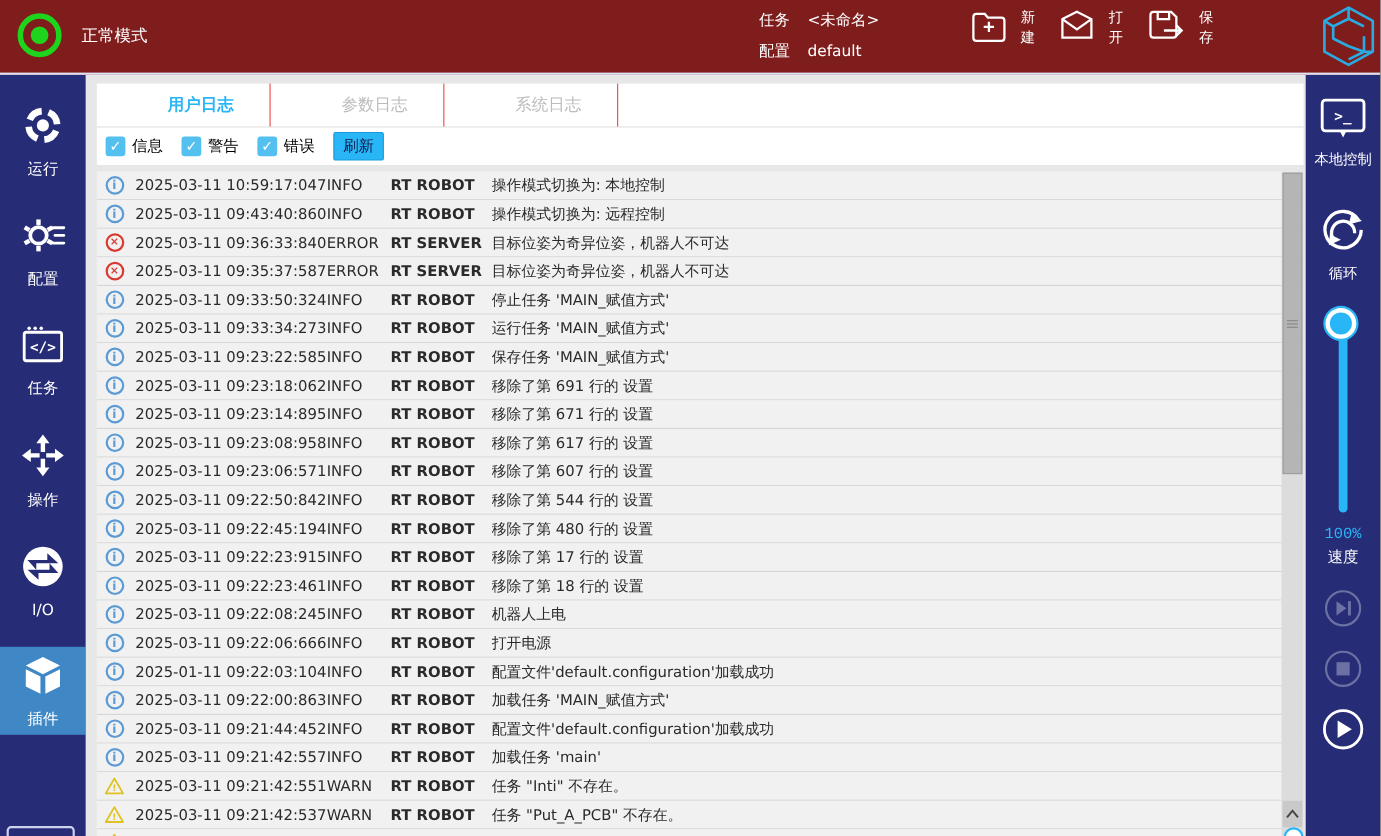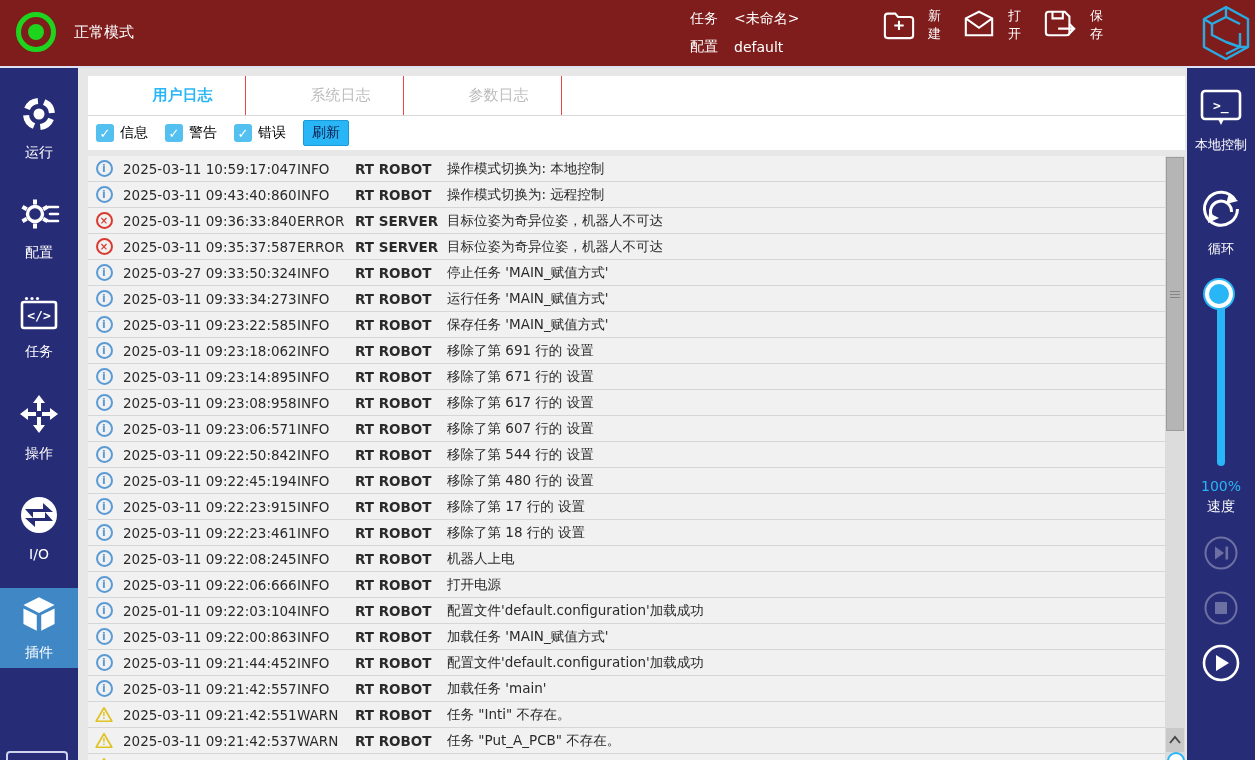--- a/index.html
+++ b/index.html
@@ -77,21 +77,21 @@
            border:2px solid #29b6f6;border-radius:50%;background:#fff;}
 
   
   .rightbar{position:absolute;left:1187px;top:68px;width:68px;height:692px;background:#272c77;color:#fff;}
   .rb-block{position:absolute;left:0;width:68px;text-align:center;}
   .rb-label{font-size:13px;margin-top:4px;white-space:nowrap;}
   .slider-track{position:absolute;left:30px;top:232px;width:8px;height:166px;background:#29b6f6;
                 border-radius:4px;cursor:pointer;}
   .slider-handle{position:absolute;left:18px;top:212px;width:20px;height:20px;border-radius:50%;
                  background:#29b6f6;border:4px solid #fff;box-shadow:0 0 0 2px #29b6f6;cursor:pointer;}
-  .speed-pct{position:absolute;top:410px;width:68px;text-align:center;color:#29b6f6;font-size:14px;}
+  .speed-pct{position:absolute;top:410px;width:68px;text-align:center;color:#29b6f6;font-size:14px;font-family:Liberation Mono, monospace;}
   .speed-lbl{position:absolute;top:430px;width:68px;text-align:center;color:#fff;font-size:14px;}
   .pb{position:absolute;left:50%;transform:translateX(-50%);cursor:pointer;}
   .pb.dim{opacity:.32;}
 </style>
 </head>
 <body>
 
 <div id="app">
 
   <div class="topbar">
@@ -240,24 +240,24 @@
     <div class="partial-btn"></div>
   </div>
 
   <div class="content">
 
     <div class="card-tabs">
       <div class="tab active sep">
         <span>用户日志</span>
       </div>
       <div class="tab sep">
+        <span>参数日志</span>
+      </div>
+      <div class="tab sep">
         <span>系统日志</span>
-      </div>
-      <div class="tab sep">
-        <span>参数日志</span>
       </div>
     </div>
 
     <div class="filter-row">
       <label class="chk">
         <span class="chk-box"></span>
         <span>信息</span>
       </label>
       <label class="chk">
         <span class="chk-box"></span>
@@ -315,21 +315,21 @@
     <span class="c-level">ERROR</span>
     <span class="c-source">RT SERVER</span>
     <span class="c-msg">目标位姿为奇异位姿，机器人不可达</span>
   </div>
 
   <div class="log-row">
     <span class="c-icon">
       <span class="li li-info"></span>
 
     </span>
-    <span class="c-time">2025-03-27 09:33:50:324</span>
+    <span class="c-time">2025-03-11 09:33:50:324</span>
     <span class="c-level">INFO</span>
     <span class="c-source">RT ROBOT</span>
     <span class="c-msg">停止任务 'MAIN_赋值方式'</span>
   </div>
 
   <div class="log-row">
     <span class="c-icon">
       <span class="li li-info"></span>
 
     </span>

